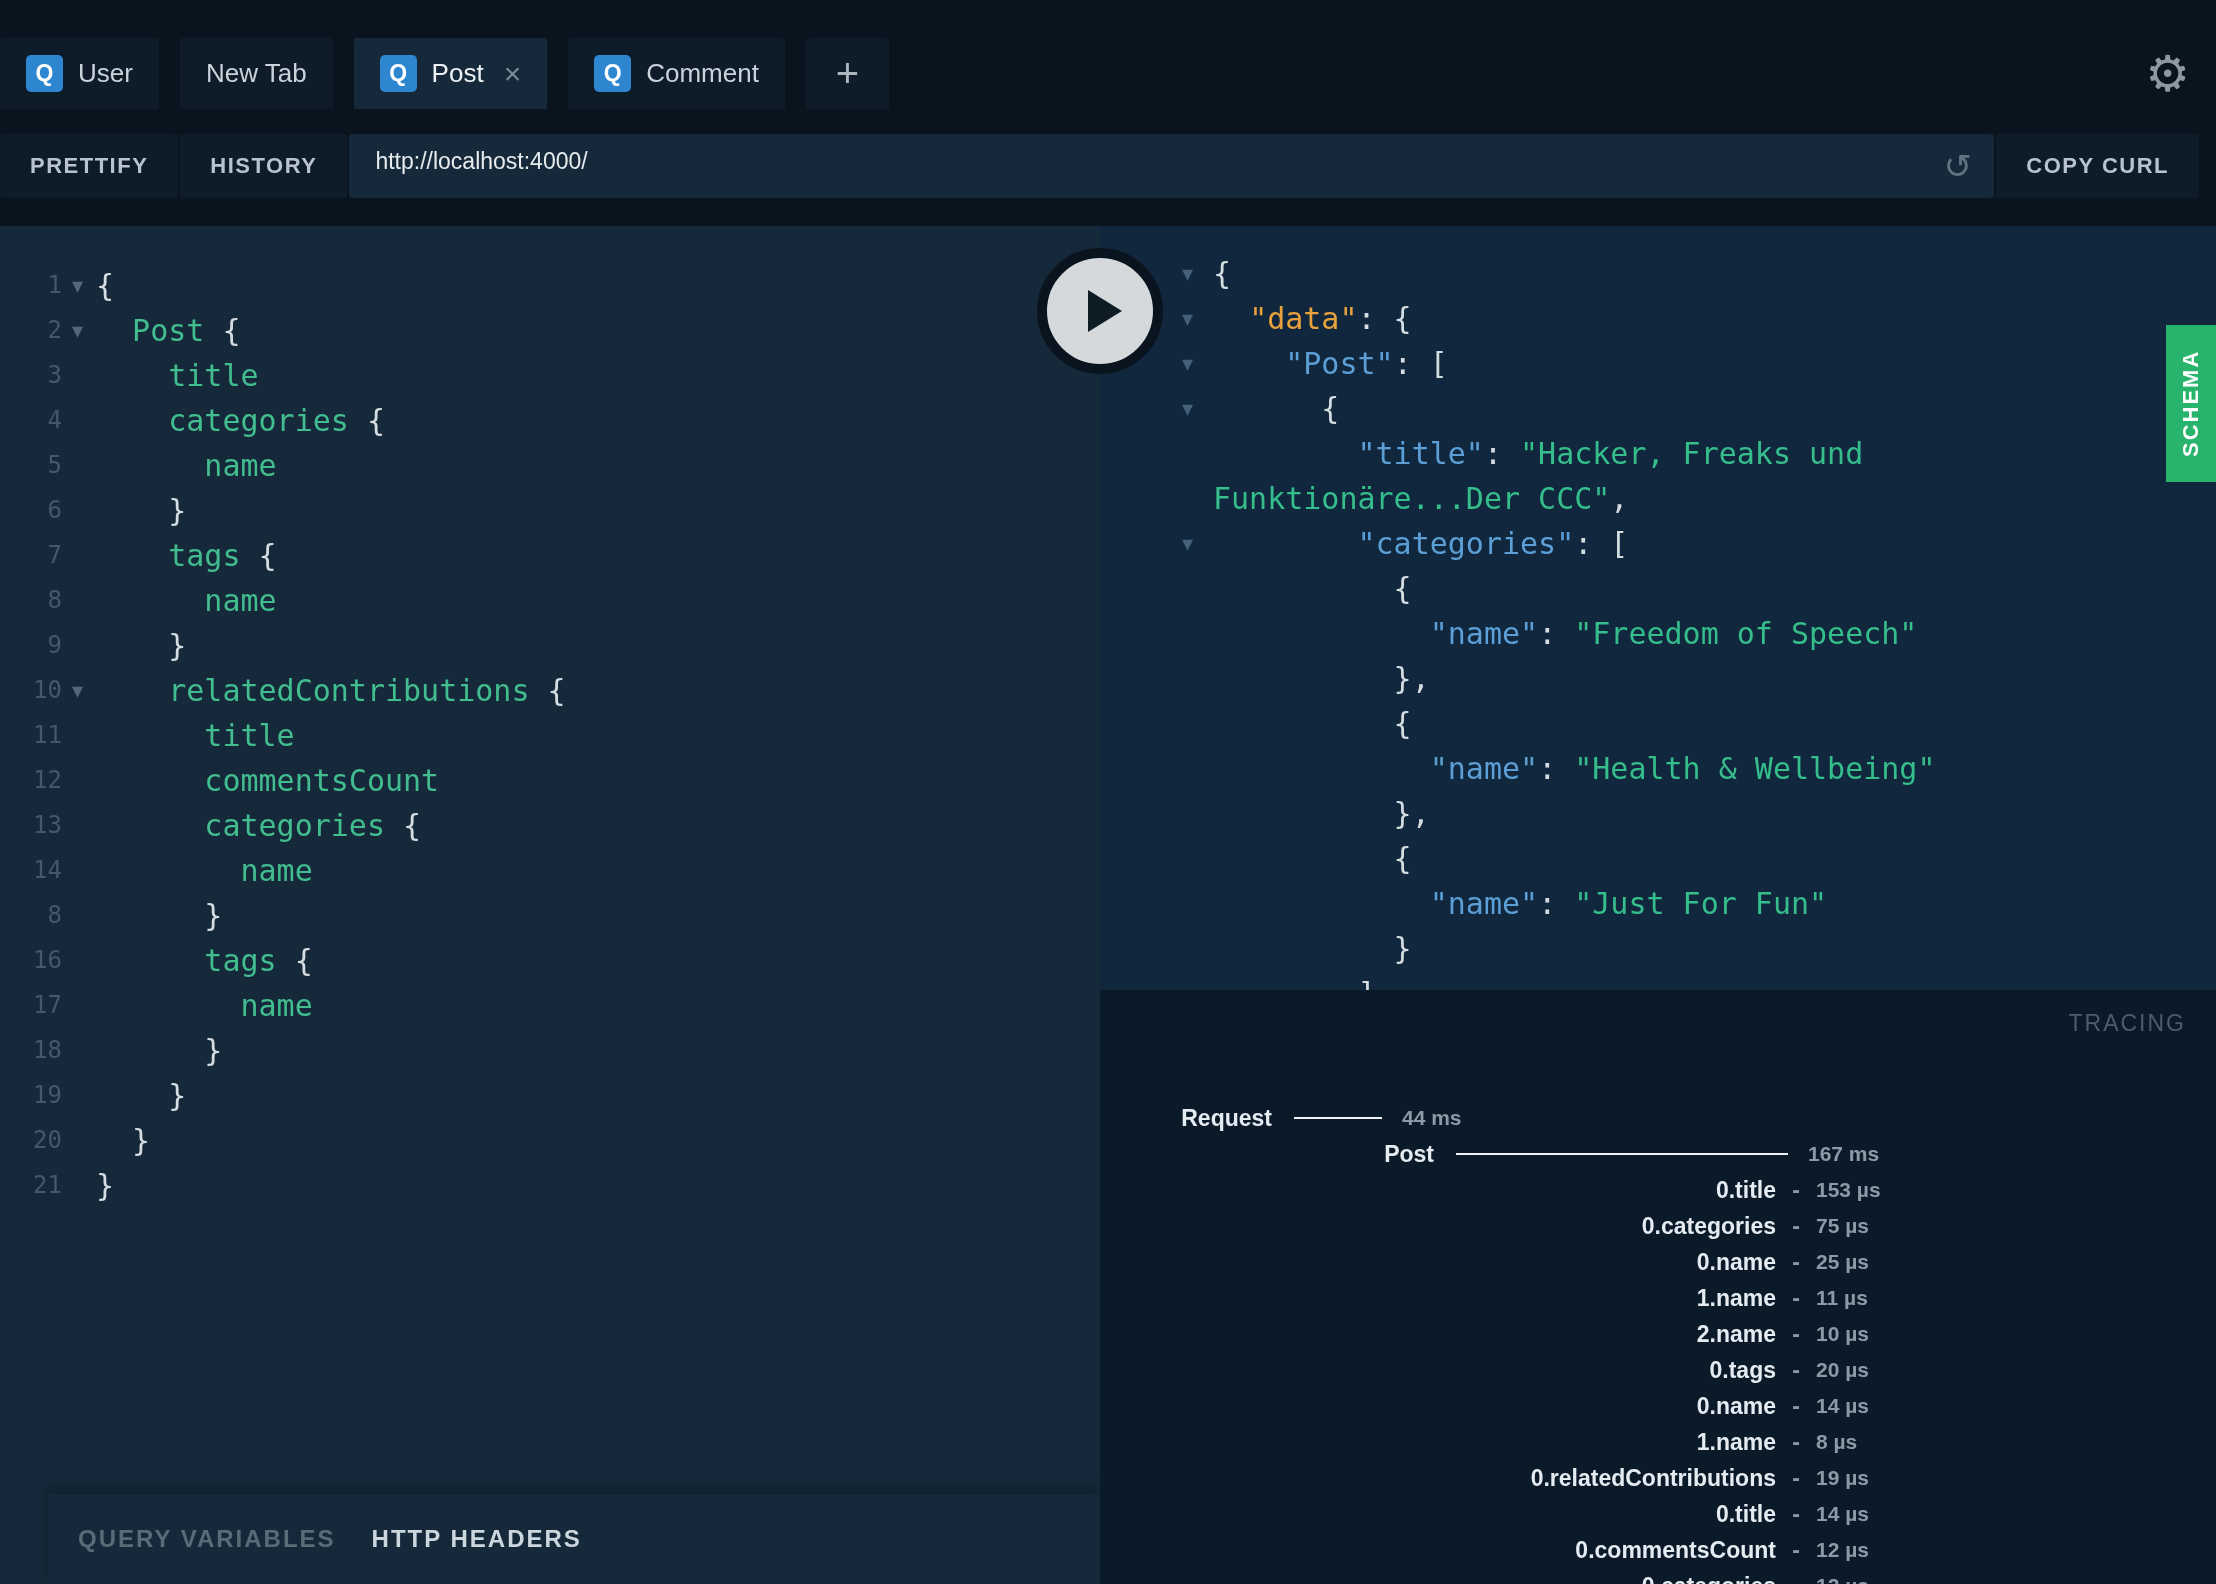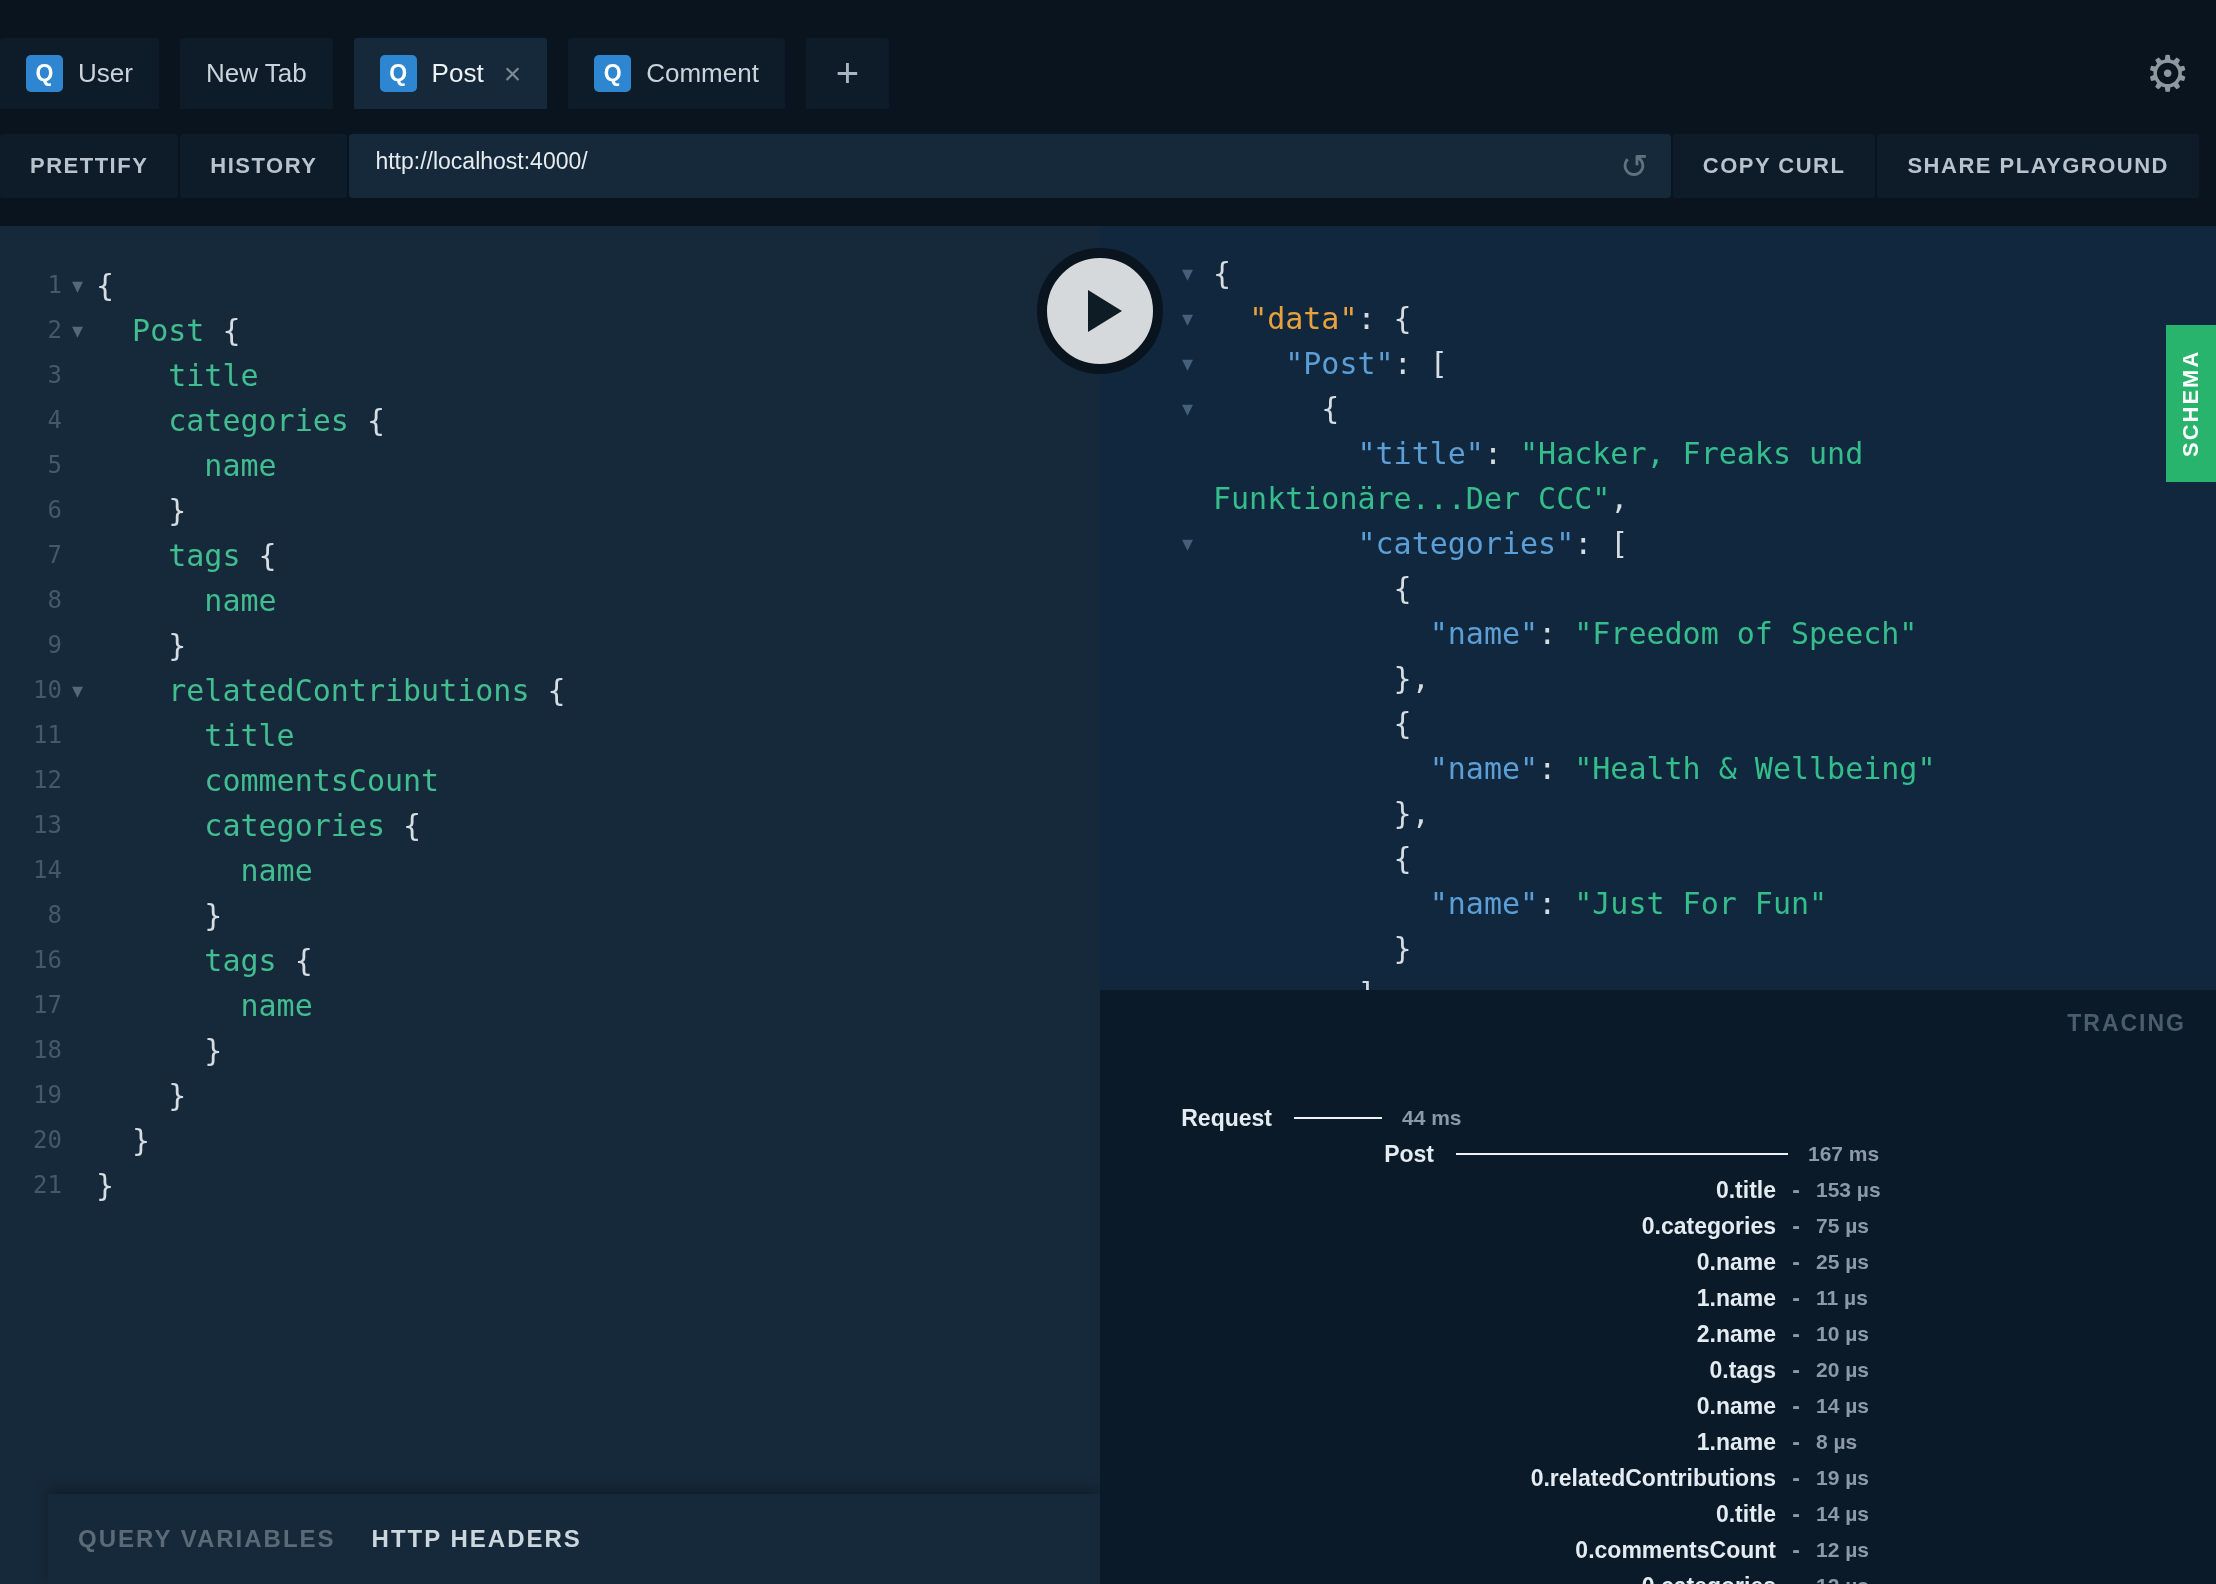--- a/index.html
+++ b/index.html
@@ -60,21 +60,21 @@
 
   .right-pane{position:absolute;left:1100px;right:0;top:0;height:100%;background:#10273d;}
   .response{position:absolute;top:0;left:0;right:0;height:764px;padding-top:25px;
             font-family:"DejaVu Sans Mono",monospace;font-size:30px;overflow:hidden;box-sizing:border-box;}
   .res-line{position:relative;height:45px;line-height:45px;padding-left:113px;white-space:pre;}
   .res-line .fold{position:absolute;left:82px;top:0;color:#46607a;font-size:22px;
                   font-family:"DejaVu Sans",sans-serif;cursor:pointer;}
 
   .tracing{position:absolute;left:0;right:0;top:764px;bottom:0;background:#0b1a29;overflow:hidden;}
   .tracing-title{position:absolute;top:20px;right:30px;color:#4b5c6b;font-size:23px;
-                 font-weight:700;letter-spacing:2px;}
+                 font-weight:400;letter-spacing:2px;}
   .tracing-rows{position:absolute;top:110px;left:0;right:0;}
   .trow{display:flex;align-items:center;height:36px;font-size:23px;color:#e4ebf1;font-weight:bold;}
   .trow .sp{flex:1;}
   .tlabel{white-space:pre;}
   .dash{width:40px;text-align:center;color:#8b9aa6;}
   .ttime{width:110px;color:#8b9aa6;font-size:21px;white-space:nowrap;}
   .fill{width:290px;flex:0 0 auto;}
   .bar{display:flex;align-items:center;flex:0 0 auto;}
   .bar-line{height:2px;background:#eef2f5;width:100%;}
   .bar-row .bar{margin:0 20px 0 22px;}
@@ -120,21 +120,20 @@
     <div class="settings">⚙</div>
 
     <div class="toolbar">
       <button class="tbtn">PRETTIFY</button>
       <button class="tbtn">HISTORY</button>
       <div class="url-wrap">
         <input class="url" value="http://localhost:4000/" style="">
         <span class="reload">↺</span>
       </div>
       <button class="tbtn">COPY CURL</button>
-      <button class="tbtn">SHARE PLAYGROUND</button>
     </div>
   </header>
 
   <main>
 
     <section class="left-pane">
       <div class="editor" id="editor">
           <div class="ed-line"><span class="num">1</span><span class="fold">▾</span><span class="code"><span class="tk-p">{</span></span></div>
           <div class="ed-line"><span class="num">2</span><span class="fold">▾</span><span class="code"><span class="tk-f">  Post</span><span class="tk-p"> {</span></span></div>
           <div class="ed-line"><span class="num">3</span><span class="code"><span class="tk-f">    title</span></span></div>

